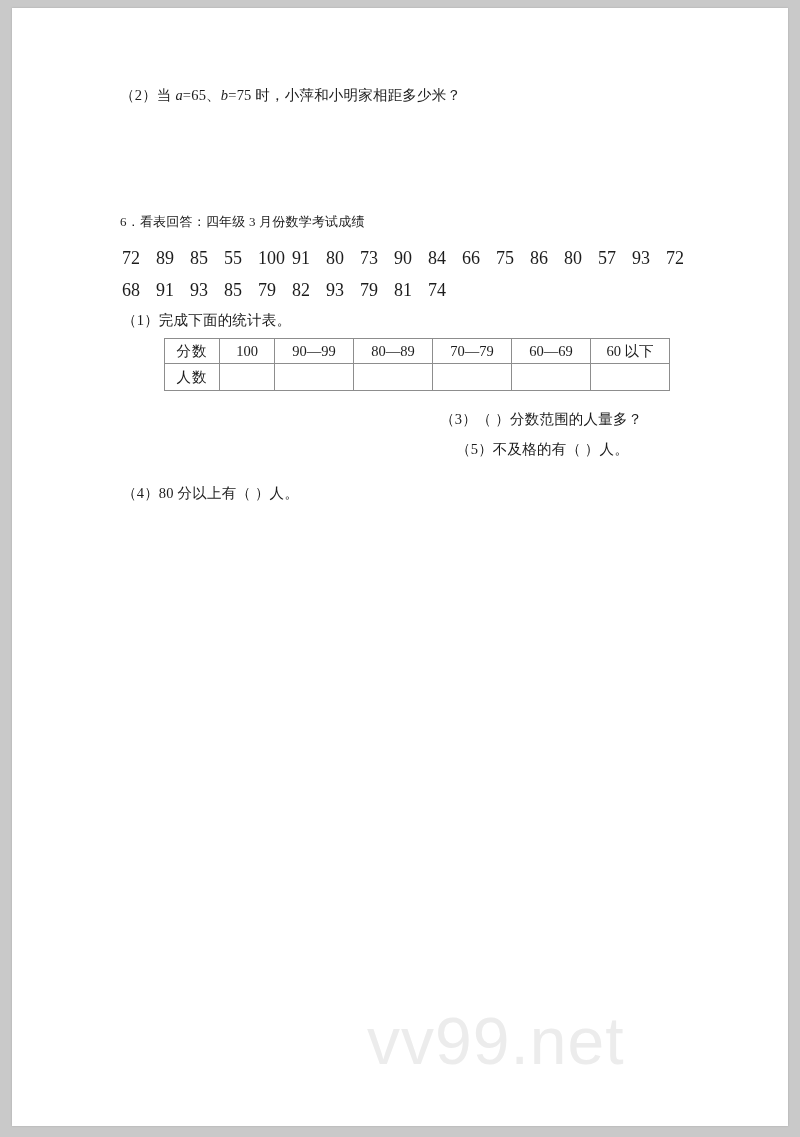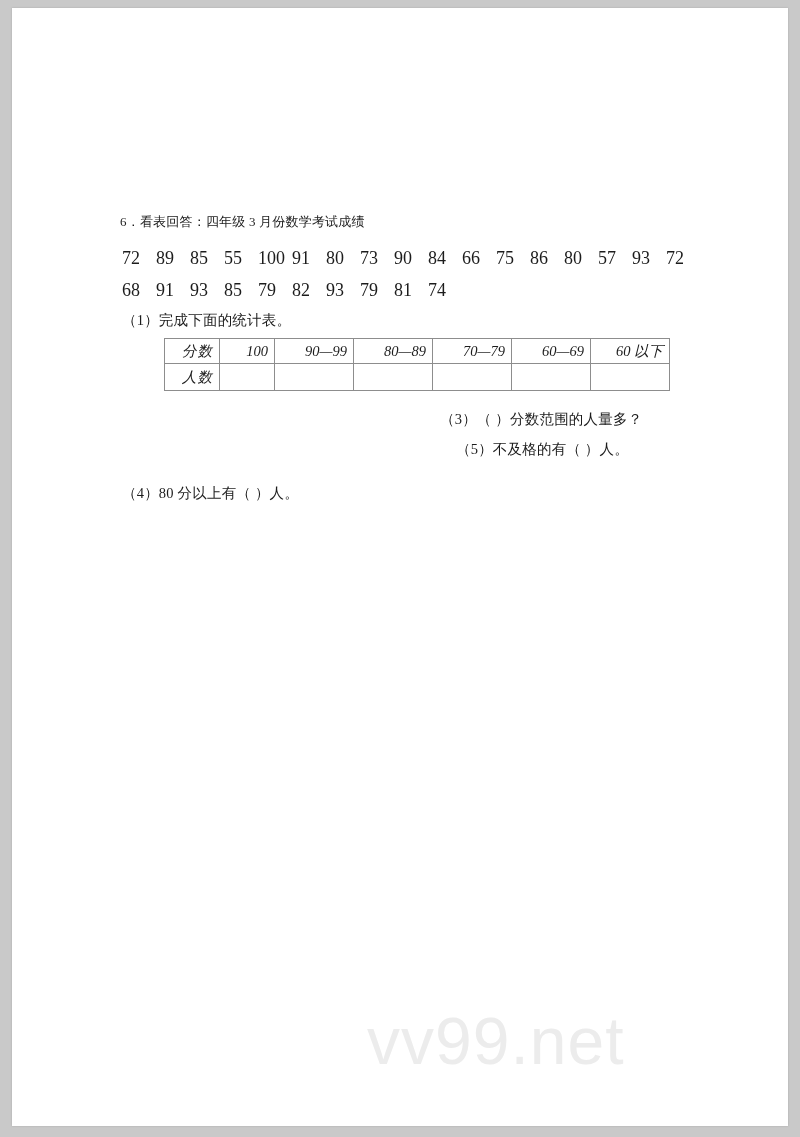--- a/index.html
+++ b/index.html
@@ -79,25 +79,24 @@
     top: 330px;
   }
   table.stat {
     border-collapse: collapse;
     font-size: 14.5px;
     color: #1c1c1c;
   }
   table.stat td {
     border: 1px solid #8d8d8d;
     height: 24px;
-    text-align: right;
+    text-align: center;
     vertical-align: middle;
     padding: 0 6px;
     font-family: "Liberation Serif", serif;
-    font-style: italic;
   }
   table.stat td.head-label {
     width: 42px;
     letter-spacing: 1px;
   }
   table.stat td.c-100 { width: 42px; }
   table.stat td.c-9099 { width: 66px; }
   table.stat td.c-8089 { width: 66px; }
   table.stat td.c-7079 { width: 66px; }
   table.stat td.c-6069 { width: 66px; }
@@ -132,20 +131,23 @@
     letter-spacing: 1px;
     user-select: none;
   }
 </style>
 </head>
 <body>
 
 <div class="page">
   <div class="content">
 
+    <div class="line q2-line">
+      <span>（2）当 </span><span class="italic-var">a</span><span>=65、</span><span class="italic-var">b</span><span>=75 时，小萍和小明家相距多少米？</span>
+    </div>
 
     <div class="line q6-title">6．看表回答：四年级 3 月份数学考试成绩</div>
 
     <div class="data-row row1">
       <span>72</span>
       <span>89</span>
       <span>85</span>
       <span>55</span>
       <span>100</span>
       <span>91</span>

